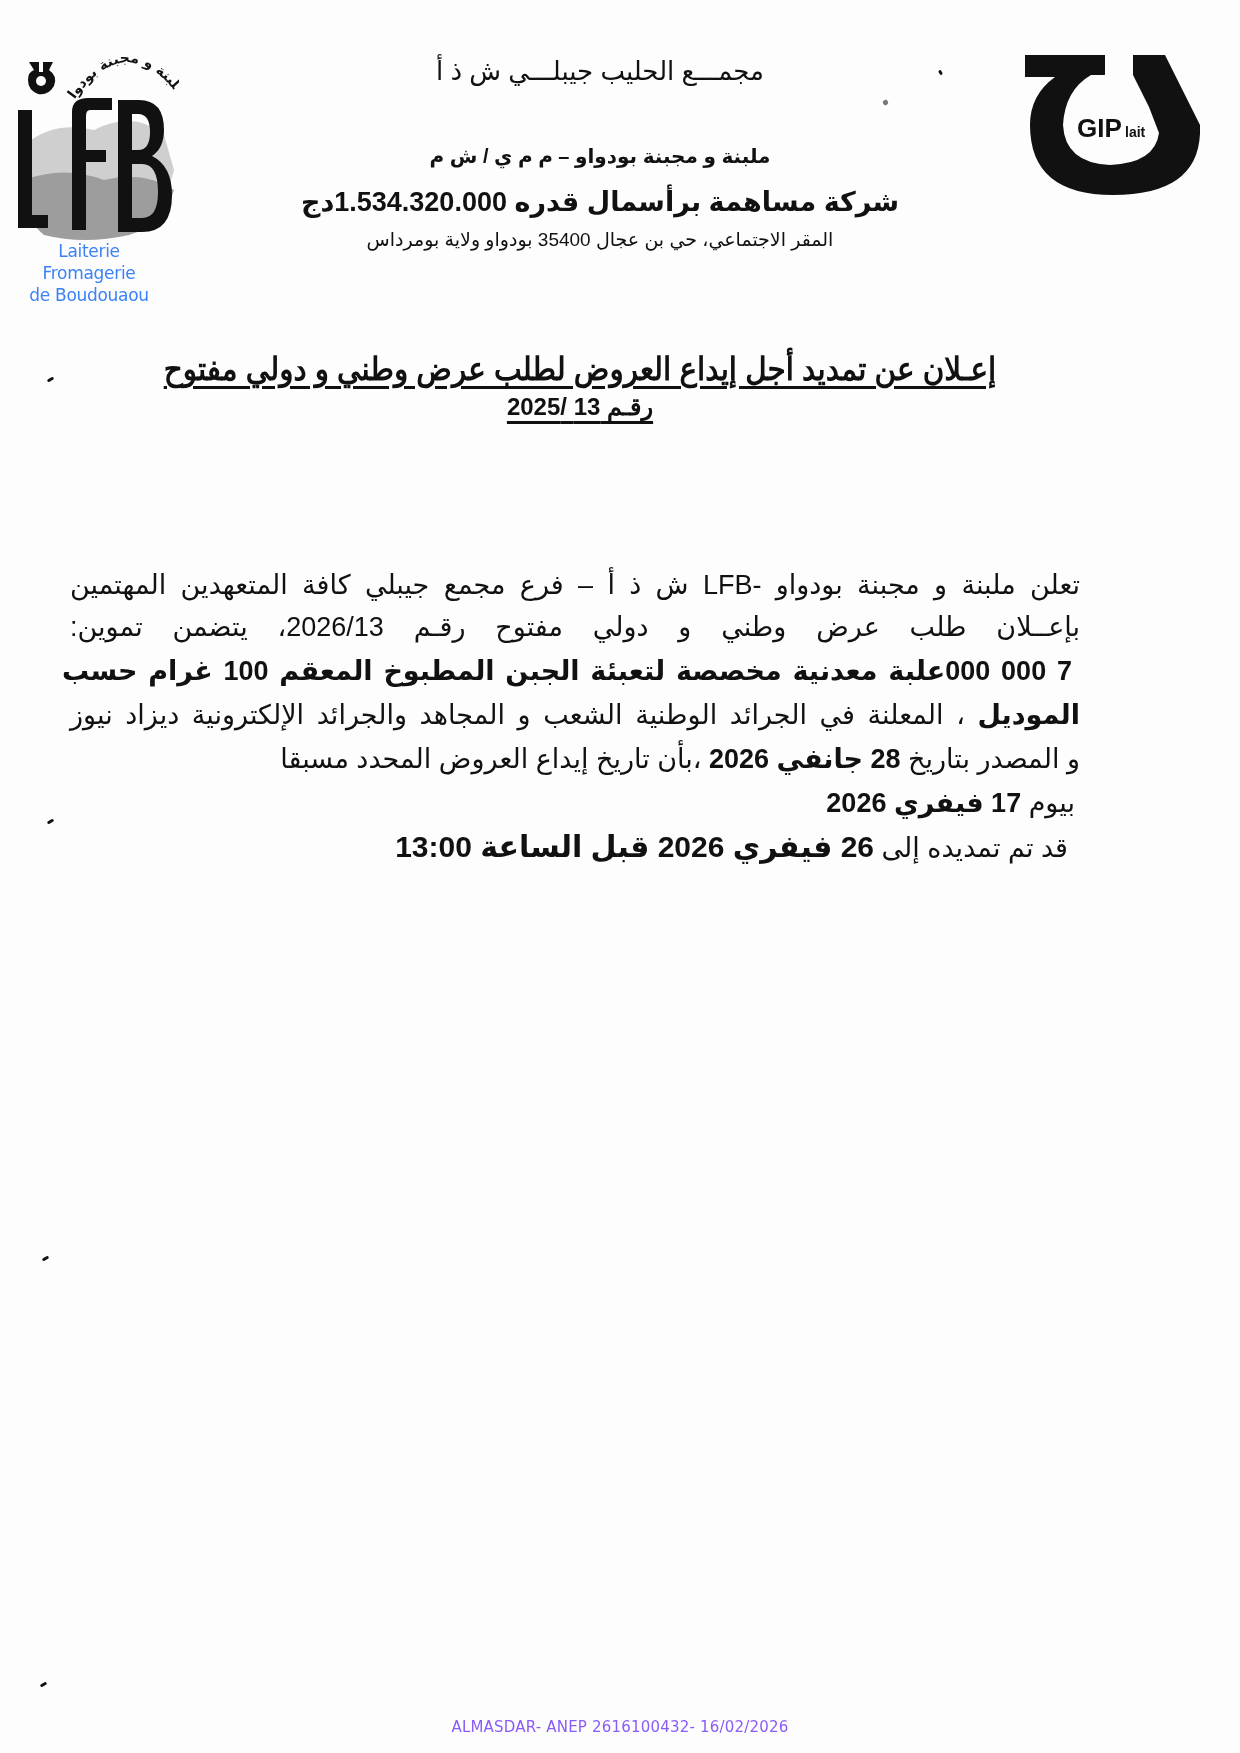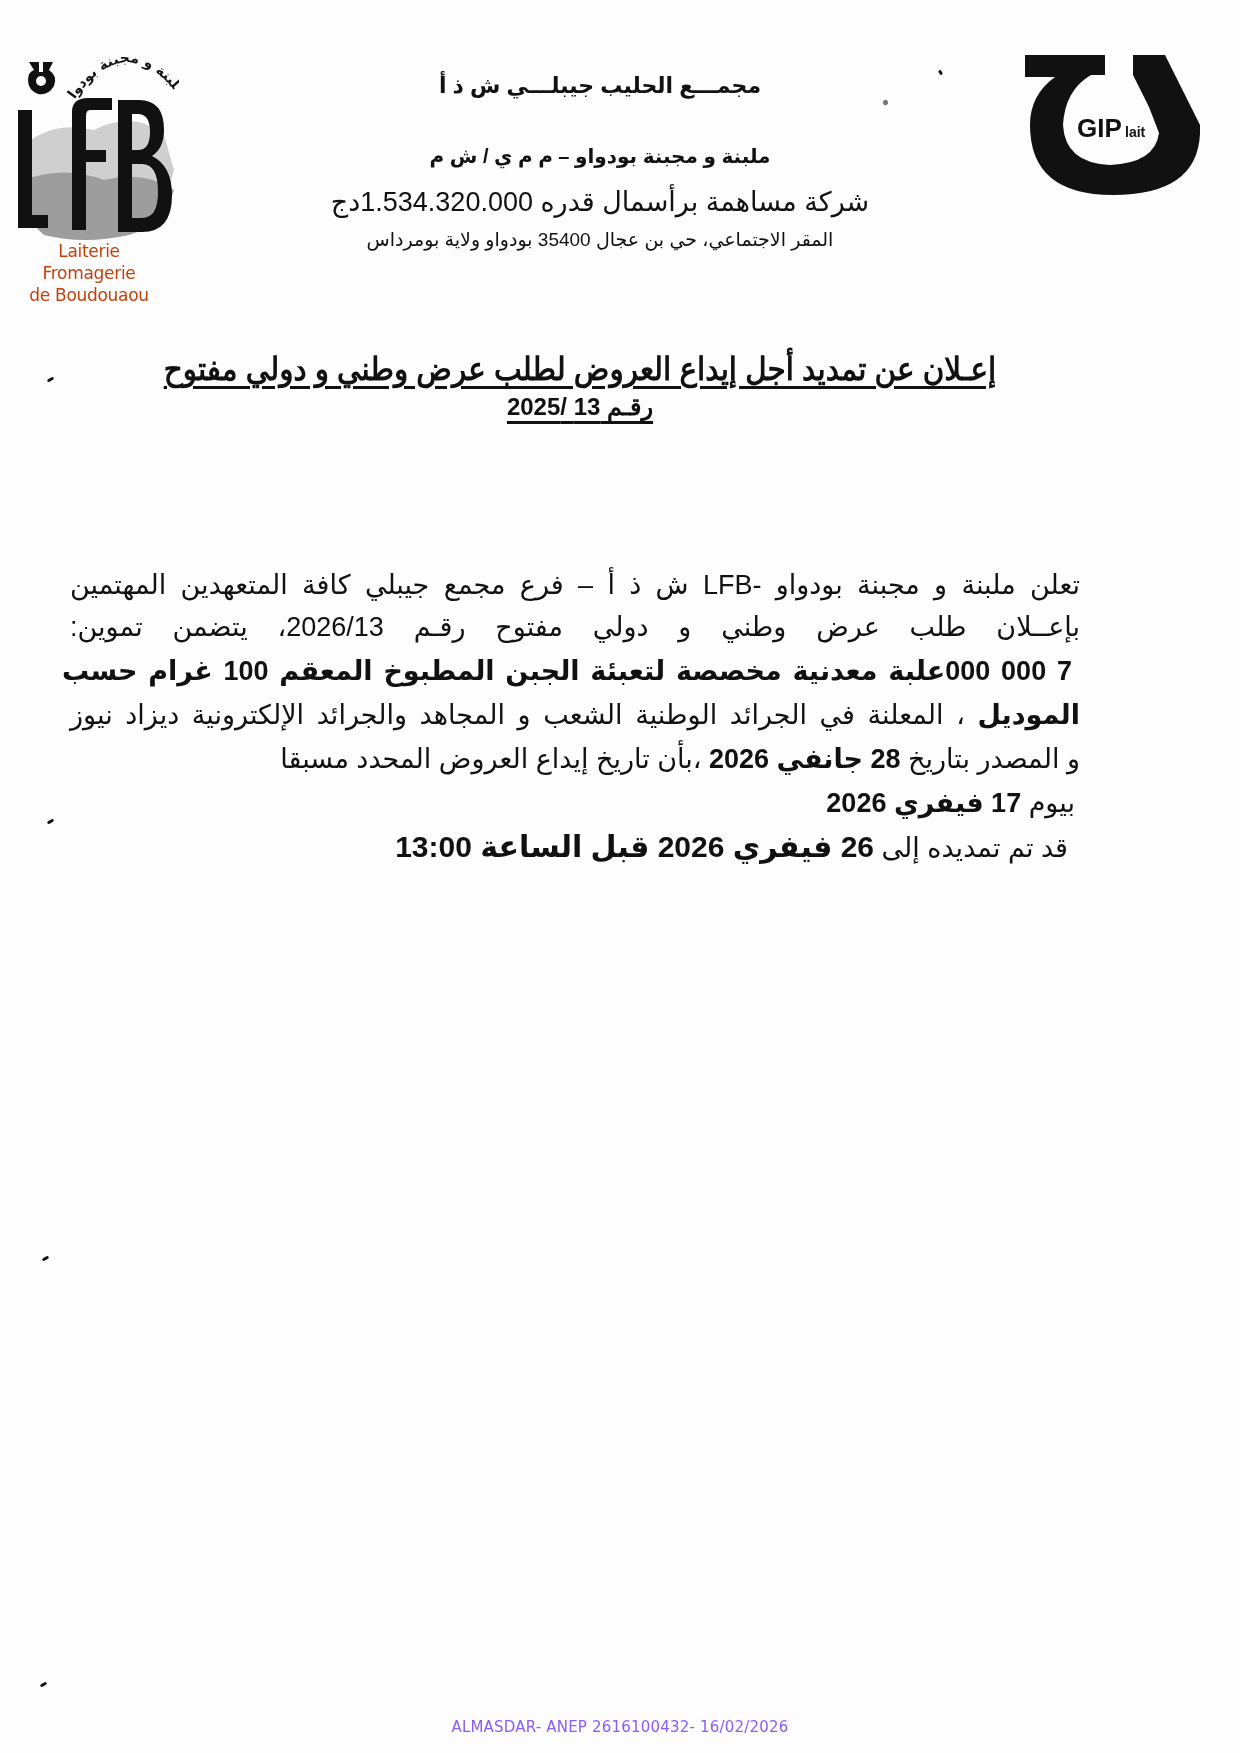--- a/index.html
+++ b/index.html
@@ -32,21 +32,21 @@
     .lfb-logo svg { position: absolute; left: 0; top: 0; }
     .lfb-caption {
       position: absolute;
       left: 14px;
       top: 240px;
       width: 150px;
       text-align: center;
       font-family: "DejaVu Sans", sans-serif;
       font-size: 17px;
       line-height: 22px;
-      color: #c2410c;
+      color: #3b82f6;
       letter-spacing: -0.3px;
     }
 
     
     .gip-logo {
       position: absolute;
       left: 1025px;
       top: 45px;
       width: 175px;
       height: 150px;
@@ -54,34 +54,34 @@
 
     
     .header {
       position: absolute;
       left: 200px;
       width: 800px;
       text-align: center;
       direction: rtl;
     }
     .h-group {
-      top: 73px;
-      font-size: 22px;
-      font-weight: bold;
+      top: 56px;
+      font-size: 26px;
+      font-weight: normal;
       letter-spacing: 1px;
     }
     .h-sub {
       top: 144px;
       font-size: 20px;
       font-weight: bold;
     }
     .h-capital {
       top: 186px;
       font-size: 27px;
-      font-weight: normal;
+      font-weight: bold;
     }
     .h-address {
       top: 228px;
       font-size: 19px;
       font-weight: normal;
       left: 210px;
       width: 780px;
     }
 
     

